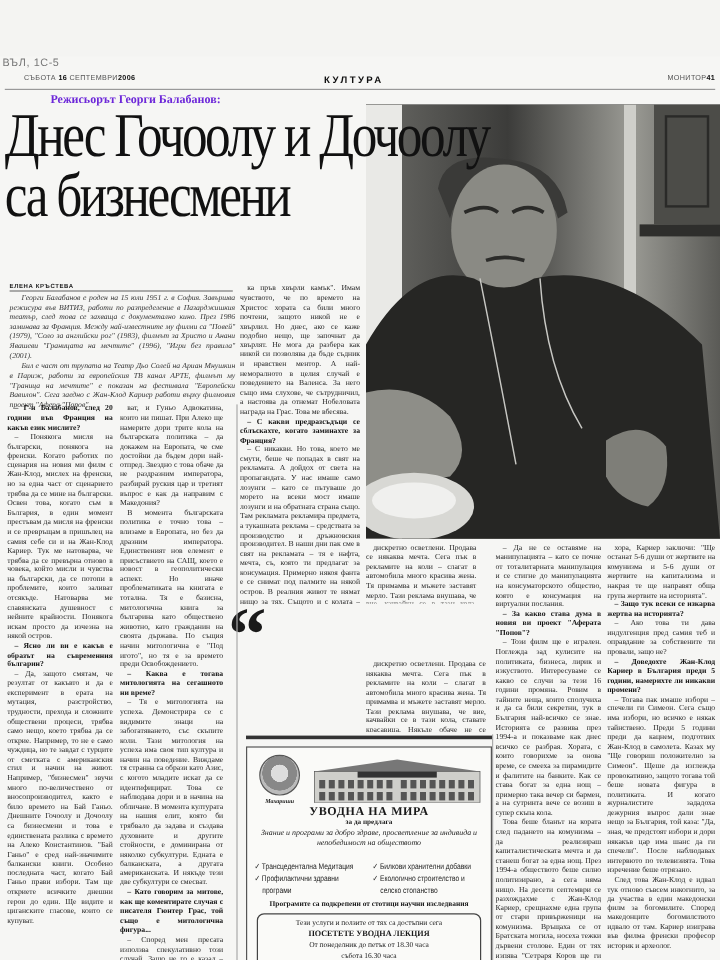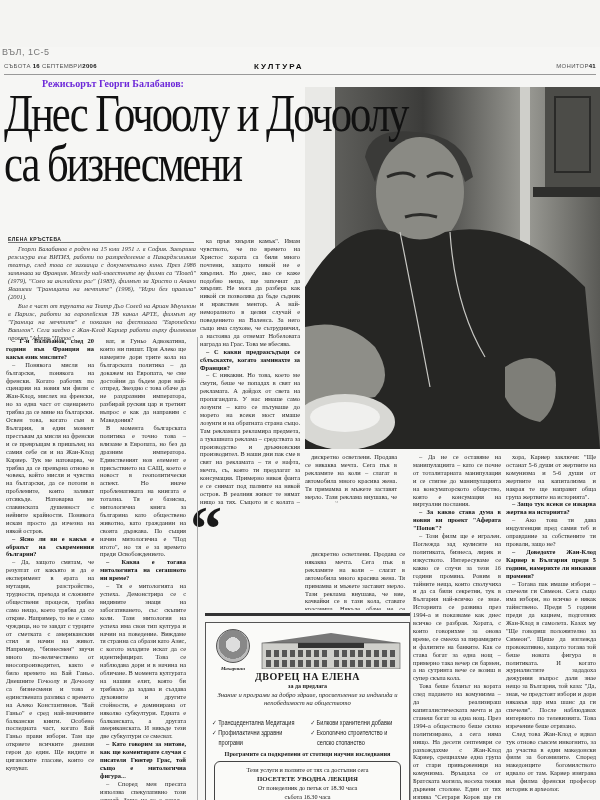--- a/index.html
+++ b/index.html
@@ -3,21 +3,21 @@
 <meta charset="utf-8">
 <style>
   * { box-sizing: border-box; margin: 0; padding: 0; }
   html, body { width: 600px; height: 800px; overflow: hidden; background: #f4f4f2; }
   body { position: relative; font-family: "Liberation Serif", serif; color: #1a1a1a; }
 
   .page { position: absolute; left: 0; top: 0; width: 600px; height: 800px; background: #f6f6f4; margin-top: 47px; }
 
   .handwrite { position: absolute; left: 2px; top: 0px; font-size: 9px; color: #777; font-family: "Liberation Sans", sans-serif; letter-spacing: 0.5px; }
 
-  .masthead { position: absolute; left: 4px; right: 4px; top: 14px; height: 12px; font-family: "Liberation Sans", sans-serif; font-size: 6px; color: #555; }
+  .masthead { position: absolute; left: 20px; right: 4px; top: 14px; height: 12px; font-family: "Liberation Sans", sans-serif; font-size: 6px; color: #555; }
   .masthead .left { position: absolute; left: 0; top: 2px; letter-spacing: 0.3px; }
   .masthead .left b { color: #111; }
   .masthead .center { position: absolute; left: 250px; top: 1px; font-weight: bold; font-size: 8px; letter-spacing: 2px; color: #111; }
   .masthead .right { position: absolute; right: 0; top: 2px; letter-spacing: 0.3px; }
   .masthead .right b { color: #111; }
   .rule { position: absolute; left: 4px; right: 4px; top: 27px; height: 1px; background: #999; }
 
   .kicker { position: absolute; left: 42px; top: 31px; font-size: 10px; font-weight: bold; color: #6d28d9; }
   .headline { position: absolute; left: 4px; top: 42px; width: 310px; font-family: "Liberation Serif", serif; font-size: 52px; line-height: 50px; letter-spacing: -2.5px; color: #111; transform: scaleX(0.82); transform-origin: left top; white-space: nowrap; }
   .headline .l2 { display: block; }
@@ -215,21 +215,21 @@
         <rect x="76" y="29" width="5" height="7"></rect>
           <rect x="84" y="29" width="5" height="7"></rect>
           <rect x="92" y="29" width="5" height="7"></rect>
           <rect x="100" y="29" width="5" height="7"></rect>
         <rect x="108" y="29" width="5" height="7"></rect>
           <rect x="116" y="29" width="5" height="7"></rect>
           <rect x="124" y="29" width="5" height="7"></rect>
           <rect x="132" y="29" width="5" height="7"></rect>
       </g>
     </svg>
-    <div class="title">ДВОРЕЦ НА ЕЛЕНА</div>
+    <div class="title">УВОДНА НА МИРА</div>
     <div class="sub">за да предлага</div>
     <div class="tag">Знание и програми за добро здраве, просветление за индивида и непобедимост на обществото</div>
     <div class="bullets">
       <div class="row">
         <span class="cell">✓ Трансцедентална Медитация</span>
         <span class="cell">✓ Билкови хранителни добавки</span>
       </div>
       <div class="row">
         <span class="cell">✓ Профилактични здравни</span>
         <span class="cell">✓ Екологично строителство и</span>

